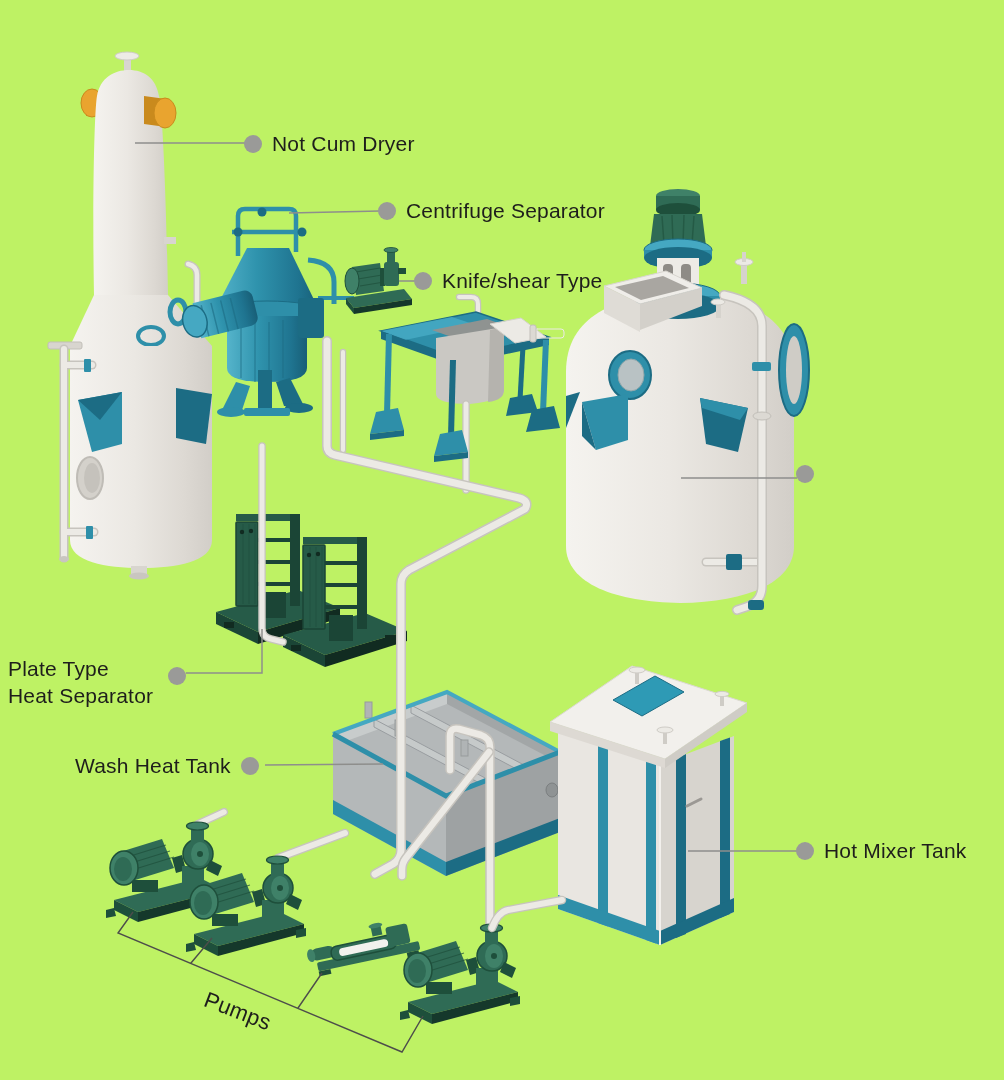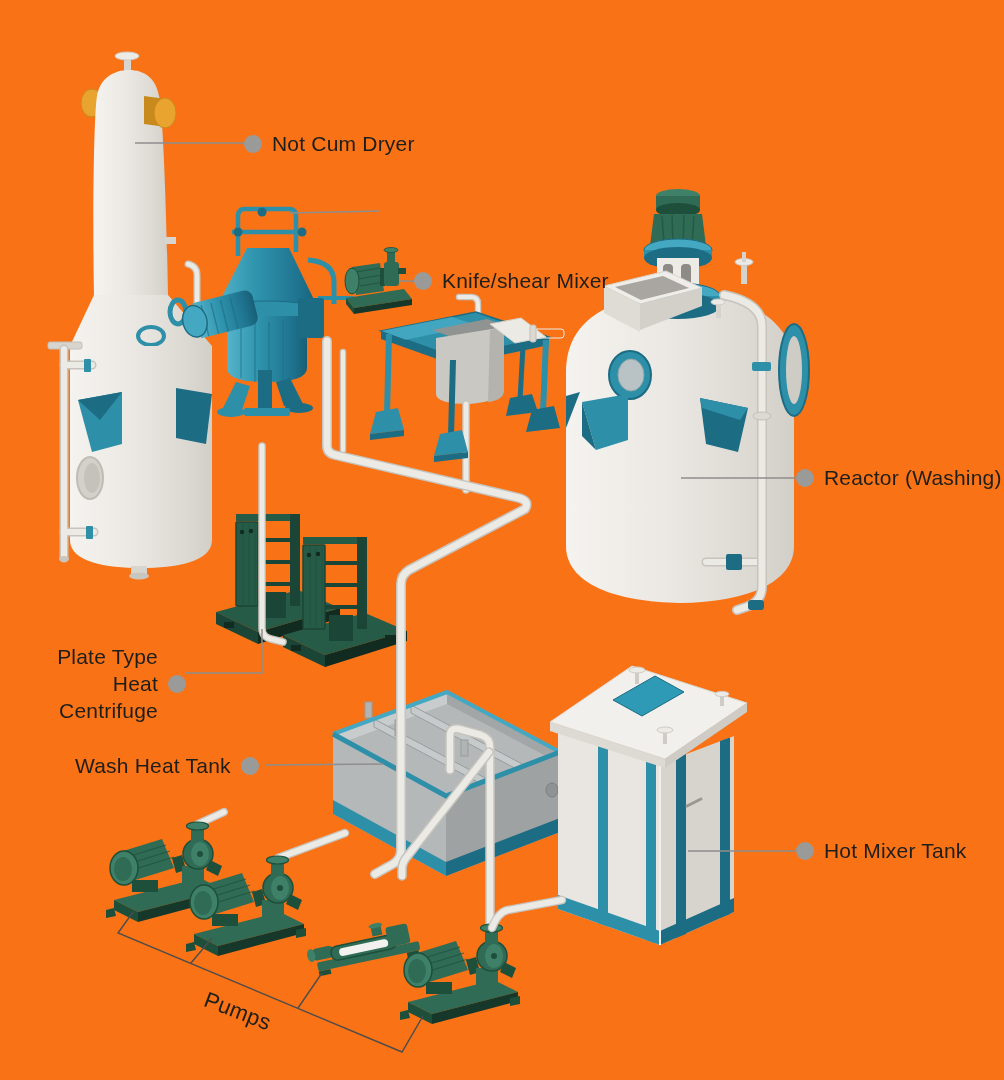--- a/index.html
+++ b/index.html
@@ -1,26 +1,26 @@
 <!DOCTYPE html>
 <html style="--teal: #2E8FA9; --teal-light: #45A8C2; --teal-dark: #1C6C84; --green: #2F6B55; --green-light: #3F8168; --green-dark: #1E4F3B; --green-deep: #15382B; --hx-green: #265B48; --hx-green-dark: #1B4536; --hx-green-deep: #112B21; --vessel-white: #EDEBE6; --vessel-shadow: #D8D5CF; --tank-gray: #B4B8B9; --tank-gray-dark: #9EA2A3; --pipe-white: #ECEAE5; --pipe-outline: #C7C4BE; --cap-yellow: #E9A42F; --cap-yellow-dark: #C98A1D; --label-text: #1E1E1C; --label-dot: #9A9A98; --leader-line: #8E8E8C; --bracket-line: #4D4D4B;"><head>
 <meta charset="utf-8">
 <style>
   html,body{margin:0;padding:0;background:#ffffff;}
   body{width:1004px;height:1080px;overflow:hidden;font-family:"Liberation Sans",sans-serif;}
-  .stage{position:relative;width:1004px;height:1080px;background:#f97316;}
+  .stage{position:relative;width:1004px;height:1080px;background:#bef264;}
   .stage svg{position:absolute;left:0;top:0;}
 
   
   .label{position:absolute;display:flex;align-items:center;gap:10px;color:var(--label-text);
          font-size:21px;letter-spacing:.2px;white-space:nowrap;}
   .label .dot{width:18px;height:18px;border-radius:50%;background:var(--label-dot);flex:0 0 auto;}
   .label .txt{line-height:26px;}
   .label.two-line{white-space:normal;}
-  .label.two-line .txt{width:150px;text-align:right;line-height:27px;}
+  .label.two-line .txt{width:150px;line-height:27px;margin-top:12px;}
   .label.rotated{transform:rotate(21deg);transform-origin:left center;font-size:22px;}
 
   
   .t{fill:var(--teal);} .tl{fill:var(--teal-light);} .td{fill:var(--teal-dark);}
   .g{fill:var(--green);} .gl{fill:var(--green-light);} .gd{fill:var(--green-dark);} .gdd{fill:var(--green-deep);}
   .h{fill:var(--hx-green);} .hd{fill:var(--hx-green-dark);} .hdd{fill:var(--hx-green-deep);}
   .v{fill:var(--vessel-white);} .vsh{fill:var(--vessel-shadow);}
   .po{fill:none;stroke:var(--pipe-outline);stroke-linecap:round;stroke-linejoin:round;}
   .pw{fill:none;stroke:var(--pipe-white);stroke-linecap:round;stroke-linejoin:round;}
   .ldr{fill:none;stroke:var(--leader-line);stroke-width:1.5;}
@@ -380,30 +380,33 @@
   </g>
   <g>
     <path class="brk" d="M133,912 L118,933 L402,1052 L423,1016 M191,963 L212,938 M298,1008 L322,973"></path>
   </g>
 </svg>
 
   <div class="label" style="left:244px;top:131px">
     <span class="dot"></span>
     <span class="txt">Not Cum Dryer</span>
   </div>
+  <div class="label" style="left:378px;top:198px">
+    <span class="dot"></span>
+    <span class="txt">Centrifuge Separator</span>
+  </div>
   <div class="label" style="left:414px;top:268px">
     <span class="dot"></span>
-    <span class="txt">Knife/shear Mixer</span>
+    <span class="txt">Knife/shear Type</span>
   </div>
   <div class="label" style="left:796px;top:465px">
     <span class="dot"></span>
-    <span class="txt">Reactor (Washing)</span>
   </div>
   <div class="label two-line" style="left:8px;top:643px">
-    <span class="txt"><span>Plate Type</span><br><span>Heat Centrifuge</span></span>
+    <span class="txt"><span>Plate Type</span><br><span>Heat Separator</span></span>
     <span class="dot"></span>
   </div>
   <div class="label" style="left:75px;top:753px">
     <span class="txt">Wash Heat Tank</span>
     <span class="dot"></span>
   </div>
   <div class="label" style="left:796px;top:838px">
     <span class="dot"></span>
     <span class="txt">Hot Mixer Tank</span>
   </div>

